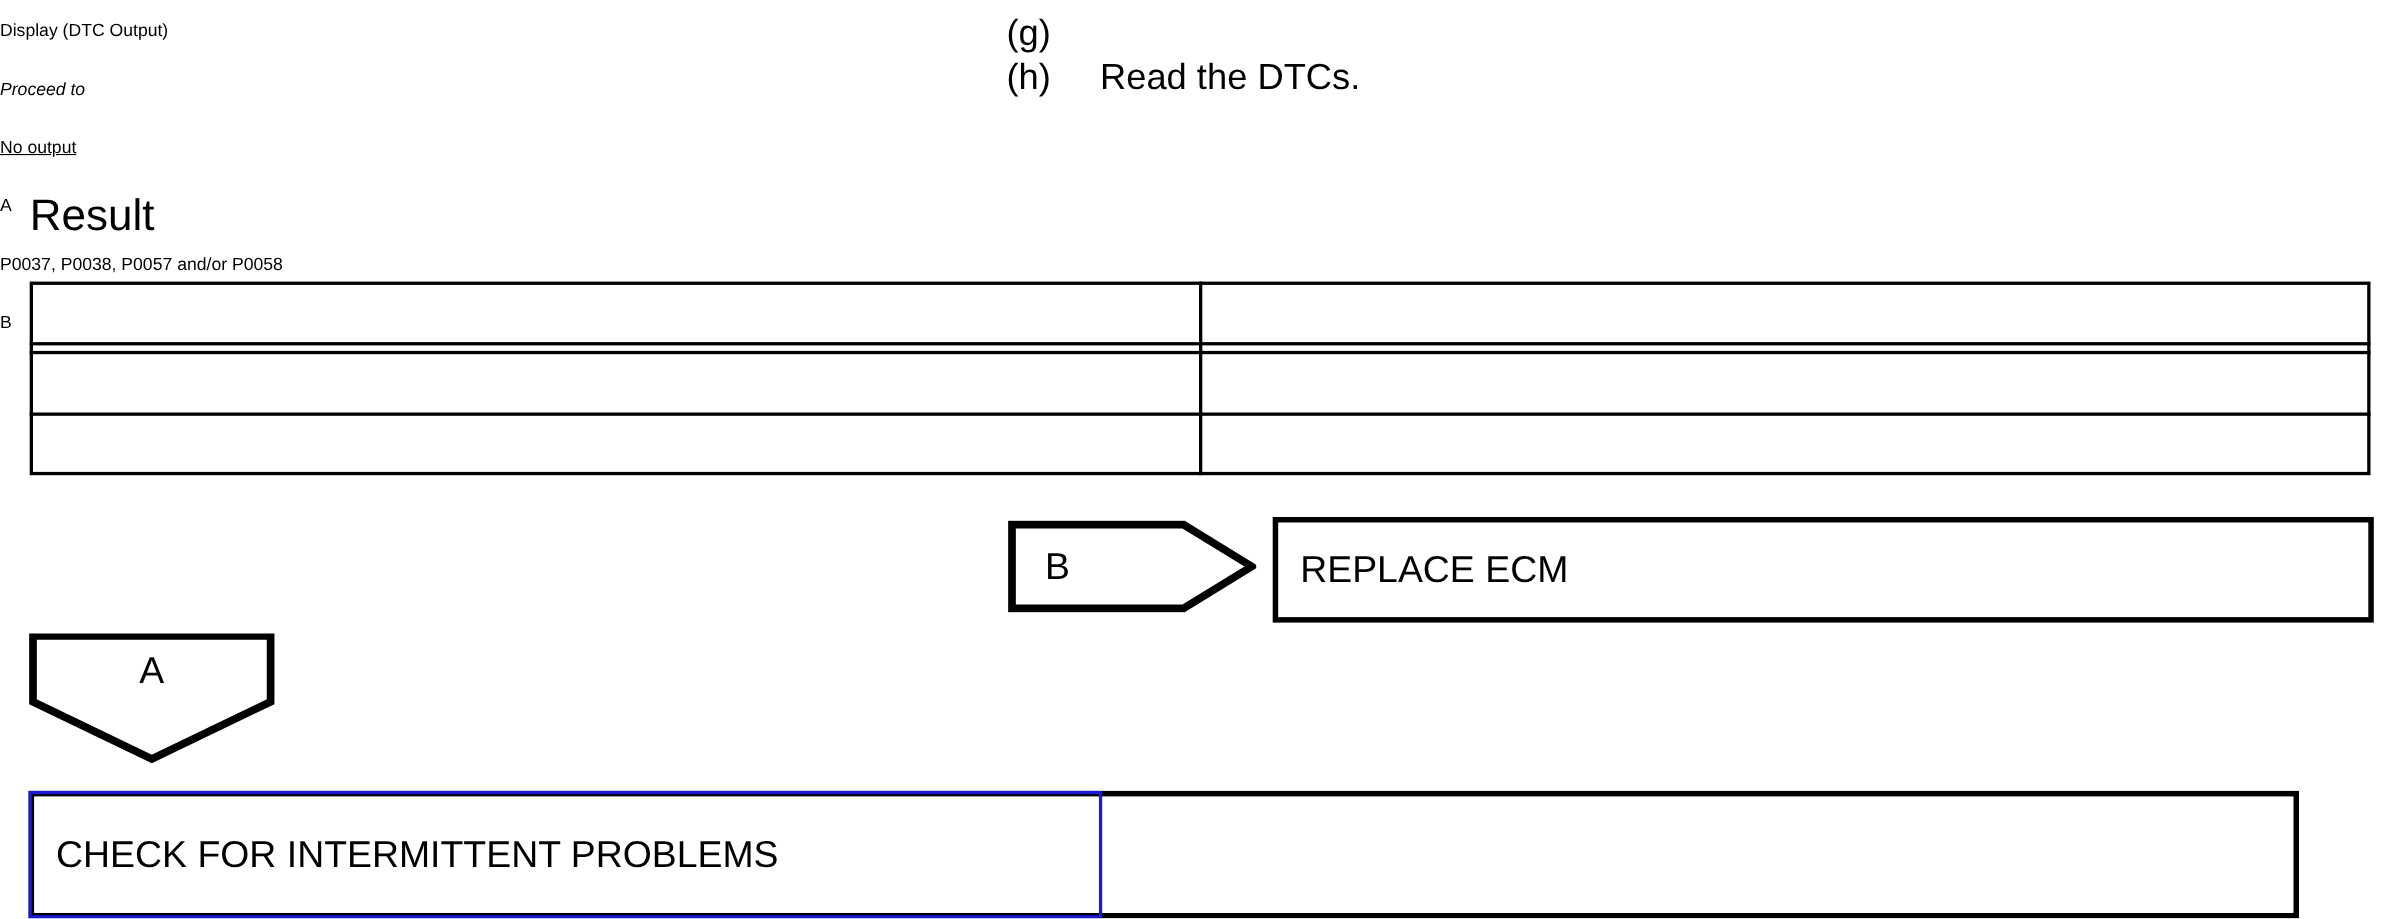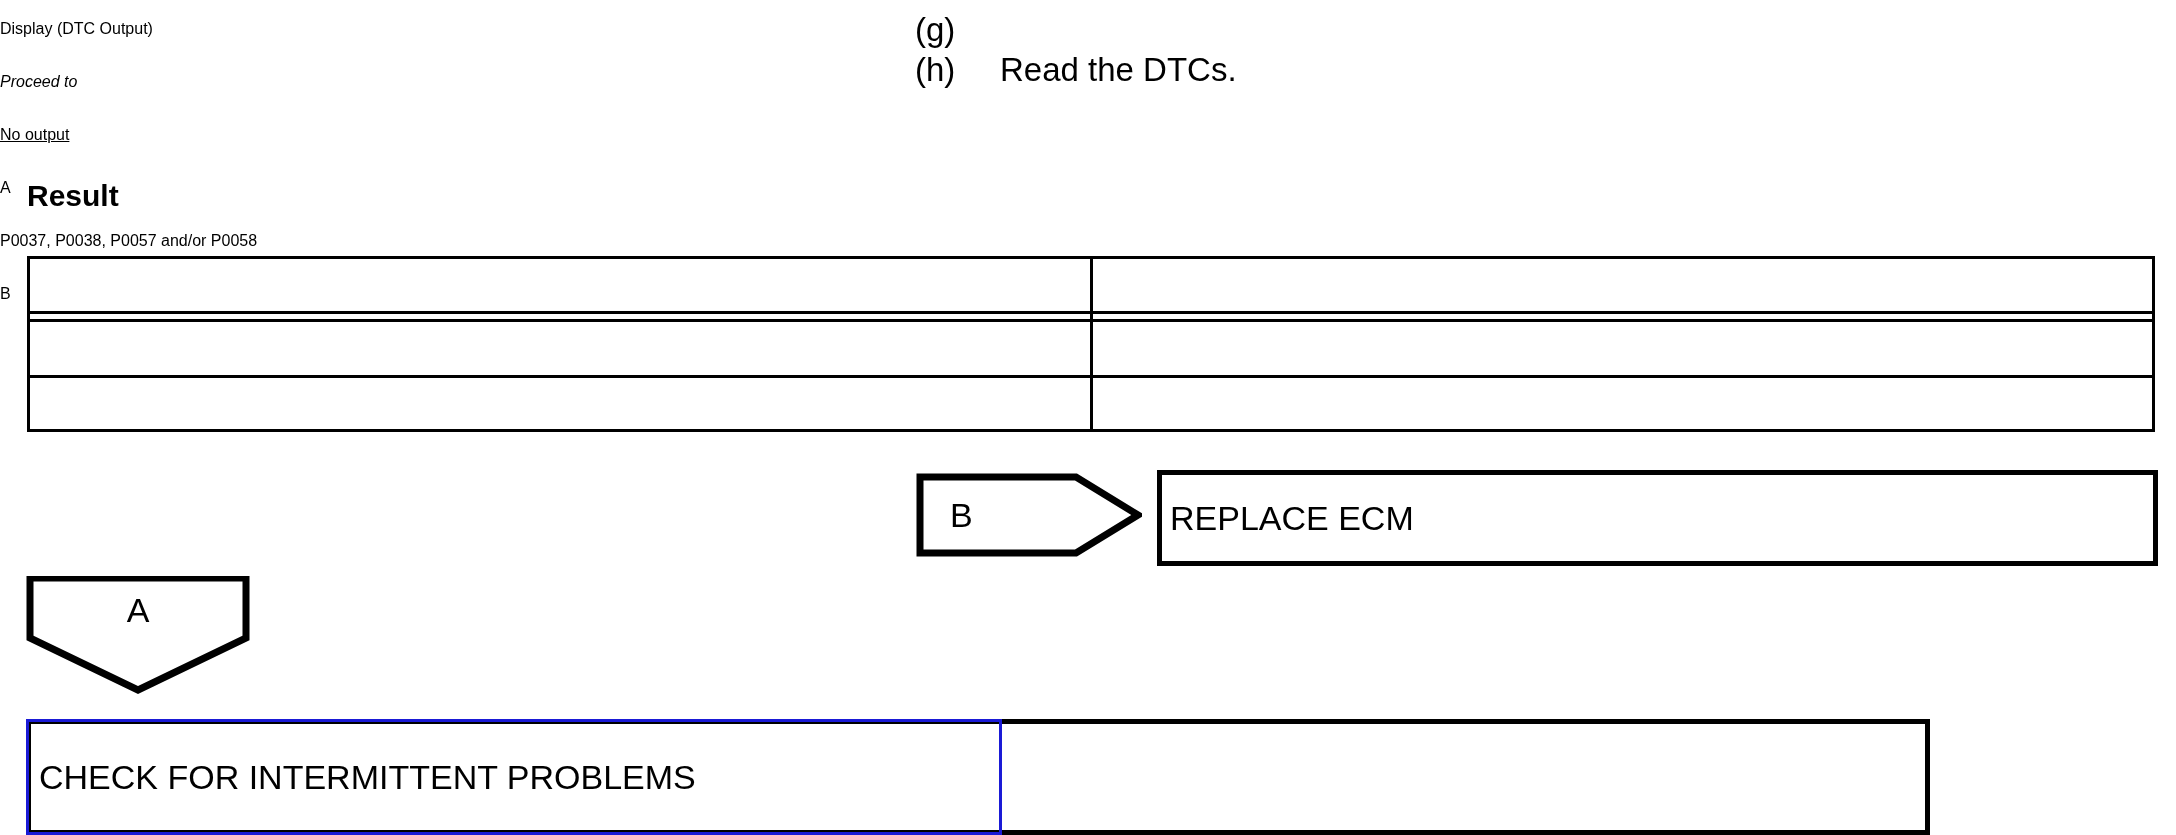--- a/index.html
+++ b/index.html
@@ -46,22 +46,22 @@
   .step-text .ln {
     display: block;
     white-space: nowrap;
   }
 
   
   .result-heading {
     position: absolute;
     left: 27px;
     top: 178px;
-    font-size: 30px;
-    font-weight: bold;
+    font-size: 40px;
+    font-weight: normal;
     line-height: 36px;
     letter-spacing: 0px;
   }
   .tbl-outer {
     position: absolute;
     left: 27px;
     top: 256px;
     width: 2128px;
     height: 176px;
     border: 3px solid #000000;
@@ -142,33 +142,33 @@
     position: absolute;
     border: 5px solid #000000;
     box-sizing: border-box;
     background: #ffffff;
     display: flex;
     align-items: center;
   }
   .action-box .abtext {
     font-size: 34px;
     line-height: 40px;
-    padding-left: 8px;
+    padding-left: 20px;
     white-space: nowrap;
   }
   .box-replace-ecm {
     left: 1157px;
     top: 470px;
     width: 1001px;
     height: 96px;
   }
   .box-intermittent {
     left: 26px;
     top: 719px;
-    width: 1904px;
+    width: 2064px;
     height: 116px;
   }
   .selection-outline {
     position: absolute;
     left: 26px;
     top: 719px;
     width: 976px;
     height: 116px;
     border: 3px solid #1a1ad6;
     box-sizing: border-box;

